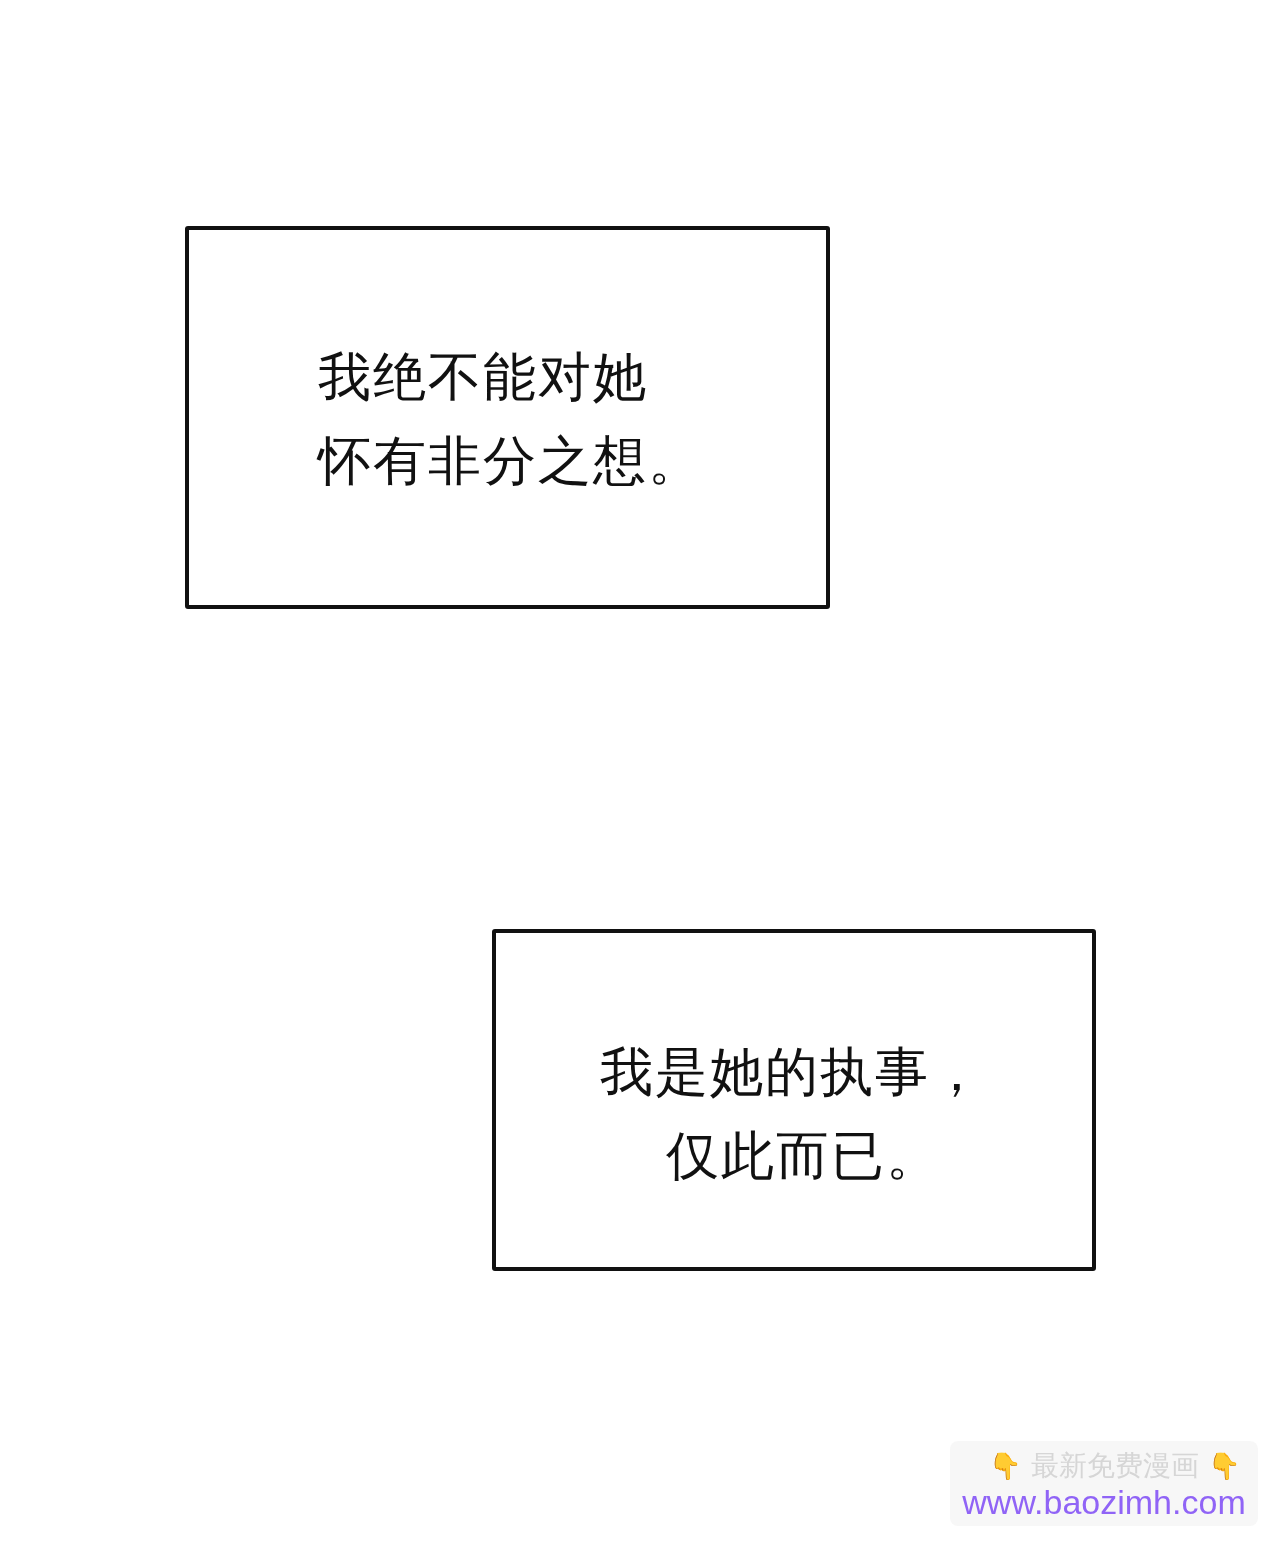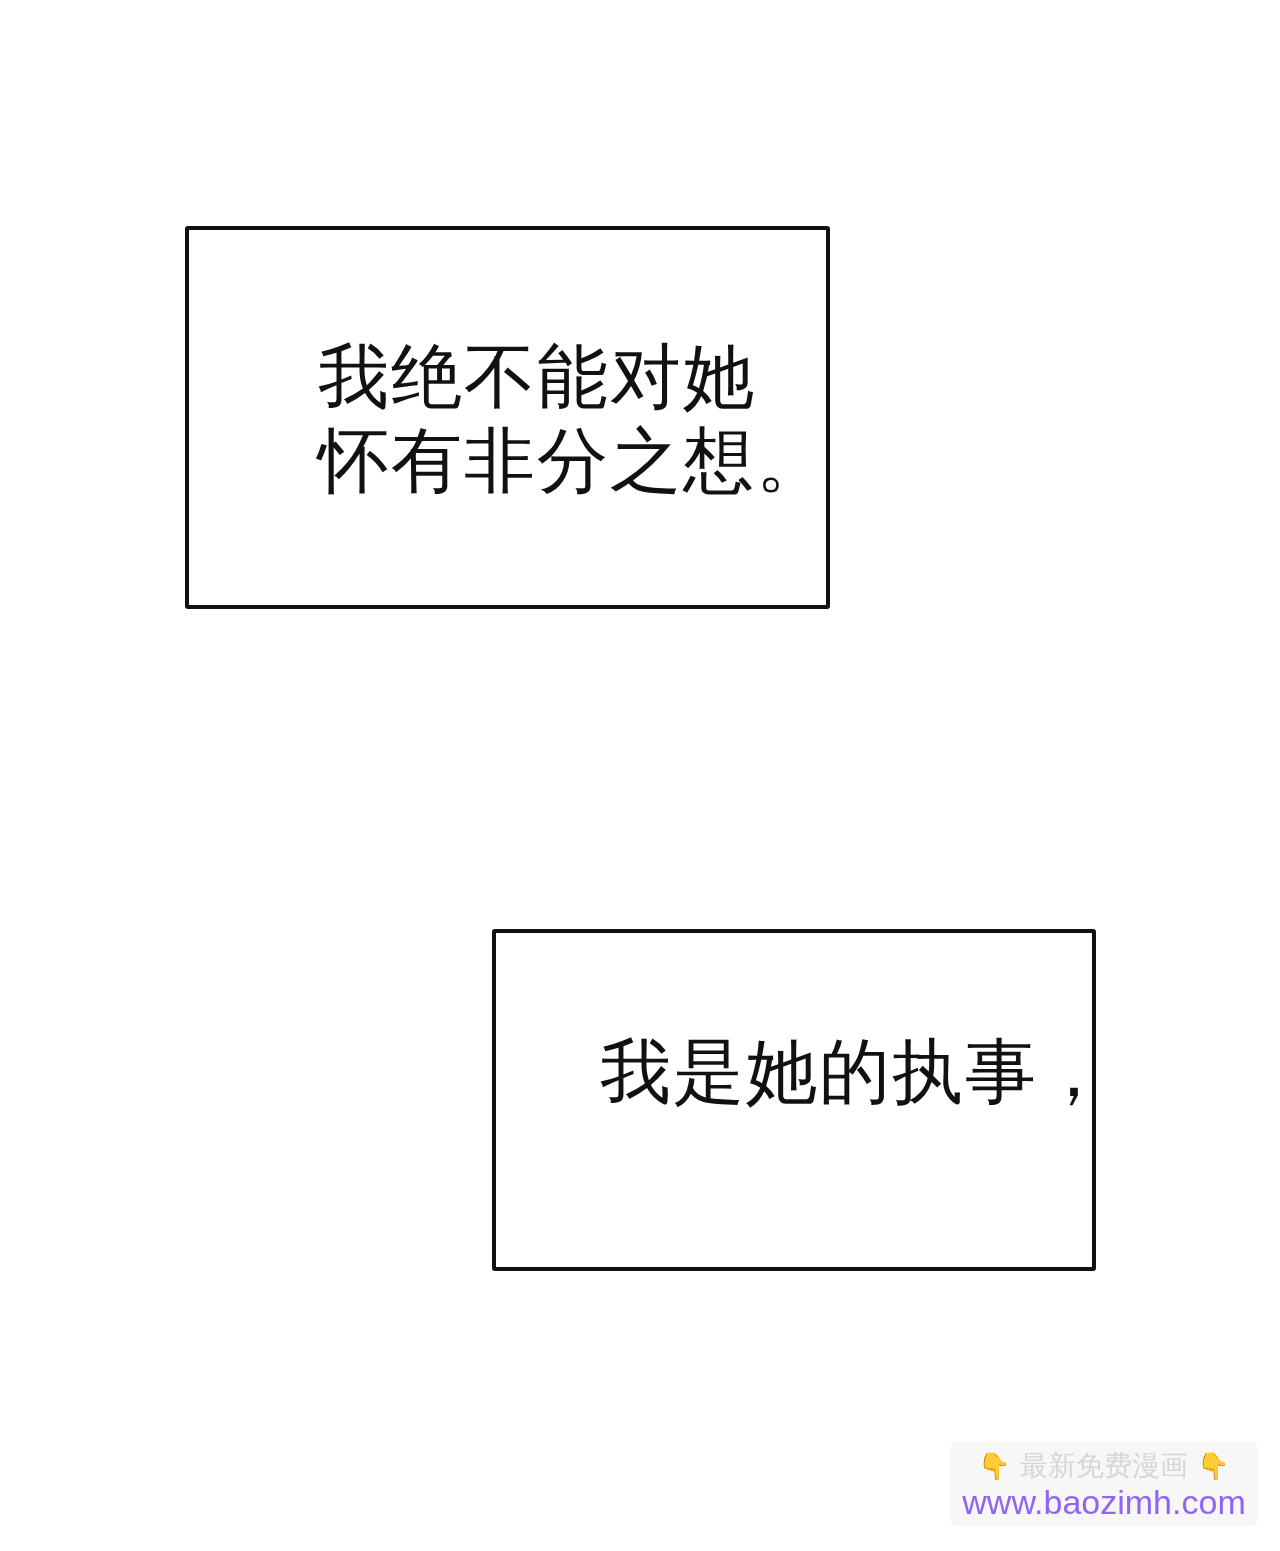--- a/index.html
+++ b/index.html
@@ -29,21 +29,21 @@
     }
     .caption-box-2 {
       left: 492px;
       top: 929px;
       width: 604px;
       height: 342px;
     }
     .caption-text {
       position: absolute;
       color: #111111;
-      font-size: 71px;
+      font-size: 53px;
       line-height: 84px;
       white-space: nowrap;
       letter-spacing: 2px;
     }
     .caption-text-1 {
       left: 129px;
       top: 105px;
     }
     .caption-text-2 {
       left: 104px;
@@ -61,21 +61,21 @@
       top: 1441px;
       width: 308px;
       height: 85px;
       background: #f7f7f7;
       border-radius: 8px;
       opacity: 0.95;
     }
     .watermark-top {
       position: absolute;
       top: 6px;
-      left: 0;
+      left: 11px;
       width: 100%;
       text-align: center;
       font-size: 28px;
       color: #d4d4d4;
       white-space: nowrap;
     }
     .watermark-top .hand {
       color: #f5b93a;
       font-size: 26px;
     }
@@ -97,20 +97,21 @@
 <div class="caption-box caption-box-1">
   <div class="caption-text caption-text-1">
     <span class="line">我绝不能对她</span>
     <span class="line">怀有非分之想。</span>
   </div>
 </div>
 
 <div class="caption-box caption-box-2">
   <div class="caption-text caption-text-2">
     <span class="line">我是她的执事，</span>
+    <span class="line line-2">仅此而已。</span>
   </div>
 </div>
 
 <div class="watermark">
   <div class="watermark-top">
     <span class="hand">👇</span>
     <span>最新免费漫画</span>
     <span class="hand">👇</span>
   </div>
   <div class="watermark-url">www.baozimh.com</div>

